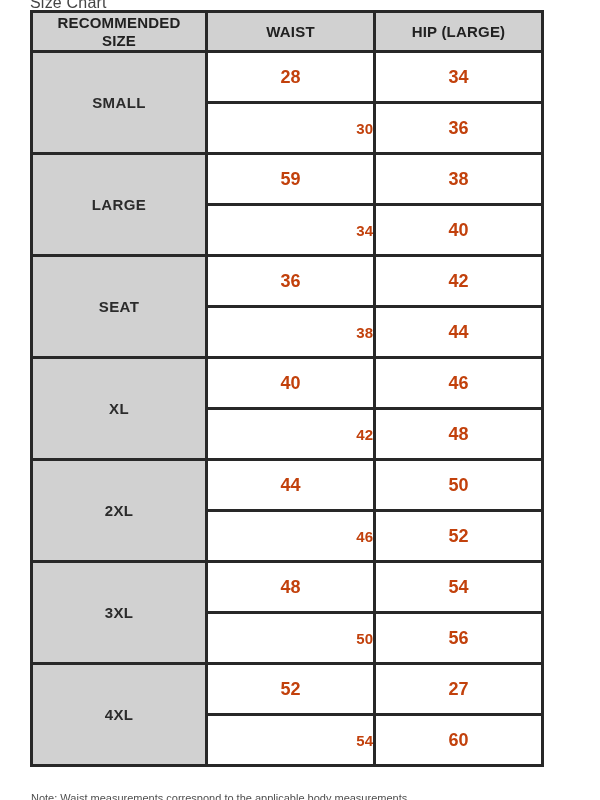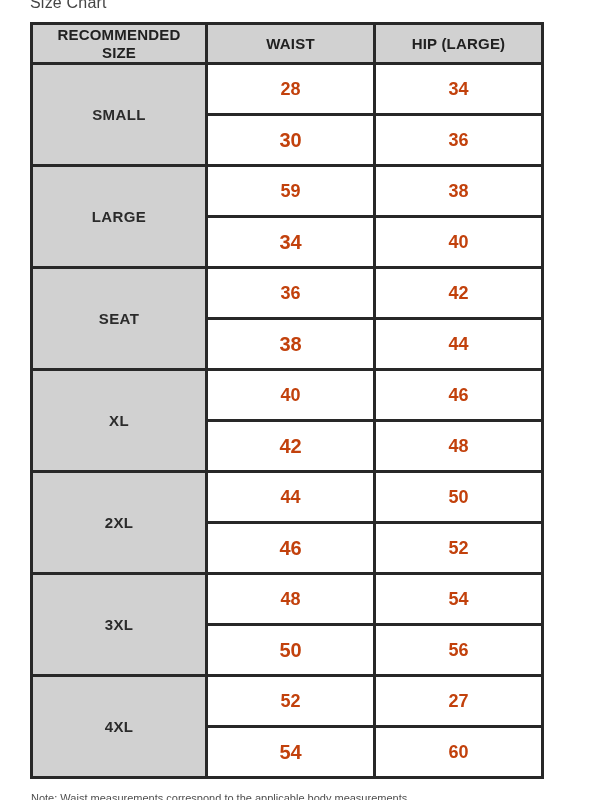--- a/index.html
+++ b/index.html
@@ -19,21 +19,21 @@
     top: -6px;
     left: 30px;
     font-size: 16px;
     font-weight: 400;
     color: #454545;
     letter-spacing: 0.2px;
   }
   table.size-chart {
     position: absolute;
     left: 30px;
-    top: 22px;
+    top: 10px;
     width: 511px;
     border-collapse: collapse;
     table-layout: fixed;
   }
   table.size-chart th,
   table.size-chart td {
     border: 3px solid #282828;
     text-align: center;
     vertical-align: middle;
     padding: 0;
@@ -56,21 +56,22 @@
     letter-spacing: 0.4px;
   }
   td.val {
     background: #ffffff;
     color: #c2410c;
     font-size: 18px;
     font-weight: bold;
     height: 48px;
   }
   td.val.small-num {
-    font-size: 20px;
+    font-size: 15px;
+    text-align: right;
   }
   .footnote {
     position: absolute;
     top: 792px;
     left: 31px;
     font-size: 11px;
     color: #4f4f4f;
     white-space: nowrap;
   }
 </style>

